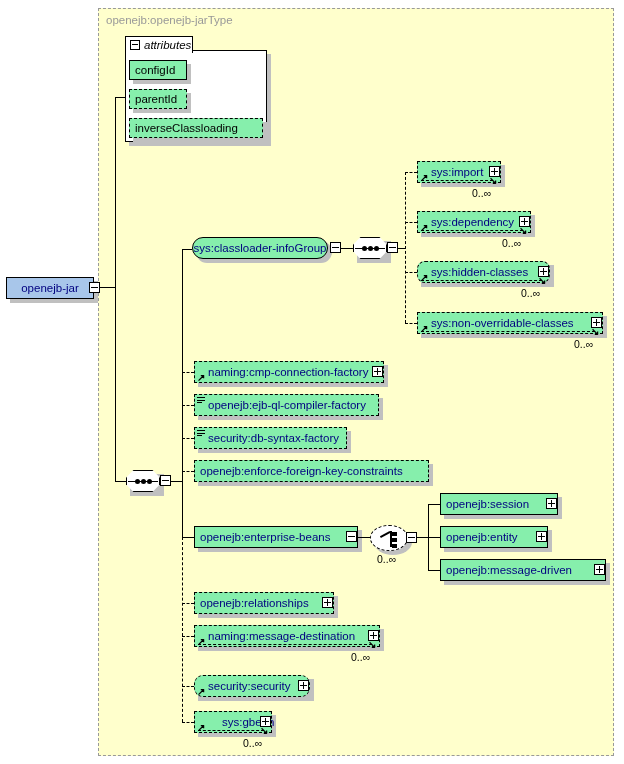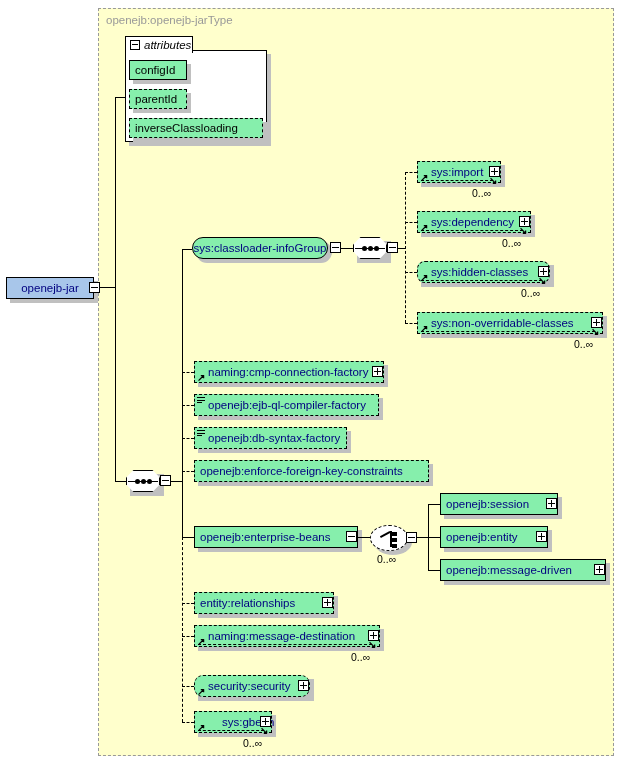--- a/index.html
+++ b/index.html
@@ -315,21 +315,21 @@
   </div>
   <span class="ico lines" style="left:197px;top:397px;">
     <span></span>
       <span></span>
       <span></span>
   </span>
 
   <div class="hline dash" style="left:182px;top:438px;width:12px;"></div>
   <div class="shadow" style="left:198px;top:431px;width:153px;height:22px;"></div>
   <div class="node dashed" style="left:194px;top:427px;width:153px;height:22px;">
-    <span class="txt ind">openejb:db-syntax-factory</span>
+    <span class="txt ind">security:db-syntax-factory</span>
   </div>
   <span class="ico lines" style="left:197px;top:430px;">
     <span></span>
       <span></span>
       <span></span>
   </span>
 
   <div class="hline dash" style="left:182px;top:471px;width:12px;"></div>
   <div class="shadow" style="left:198px;top:464px;width:235px;height:22px;"></div>
   <div class="node dashed" style="left:194px;top:460px;width:235px;height:22px;">
@@ -377,21 +377,21 @@
   <div class="hline" style="left:428px;top:570px;width:12px;"></div>
   <div class="shadow" style="left:444px;top:563px;width:166px;height:22px;"></div>
   <div class="node solid" style="left:440px;top:559px;width:166px;height:22px;">
     <span class="txt">openejb:message-driven</span>
   </div>
   <div class="tog plus" style="left:594px;top:564px;"></div>
 
   <div class="hline dash" style="left:182px;top:603px;width:12px;"></div>
   <div class="shadow" style="left:198px;top:596px;width:140px;height:22px;"></div>
   <div class="node dashed" style="left:194px;top:592px;width:140px;height:22px;">
-    <span class="txt">entity:relationships</span>
+    <span class="txt">openejb:relationships</span>
   </div>
   <div class="tog plus" style="left:322px;top:597px;"></div>
 
   <div class="hline dash" style="left:182px;top:636px;width:12px;"></div>
   <div class="shadow" style="left:198px;top:629px;width:186px;height:22px;"></div>
   <div class="node dashed" style="left:194px;top:625px;width:186px;height:22px;">
     <span class="txt ind">naming:message-destination</span>
   </div>
   <span class="ico arrow" style="left:197px;top:637px;">↗</span>
   <div class="rep-line" style="left:198px;top:644px;width:174px;"></div>

